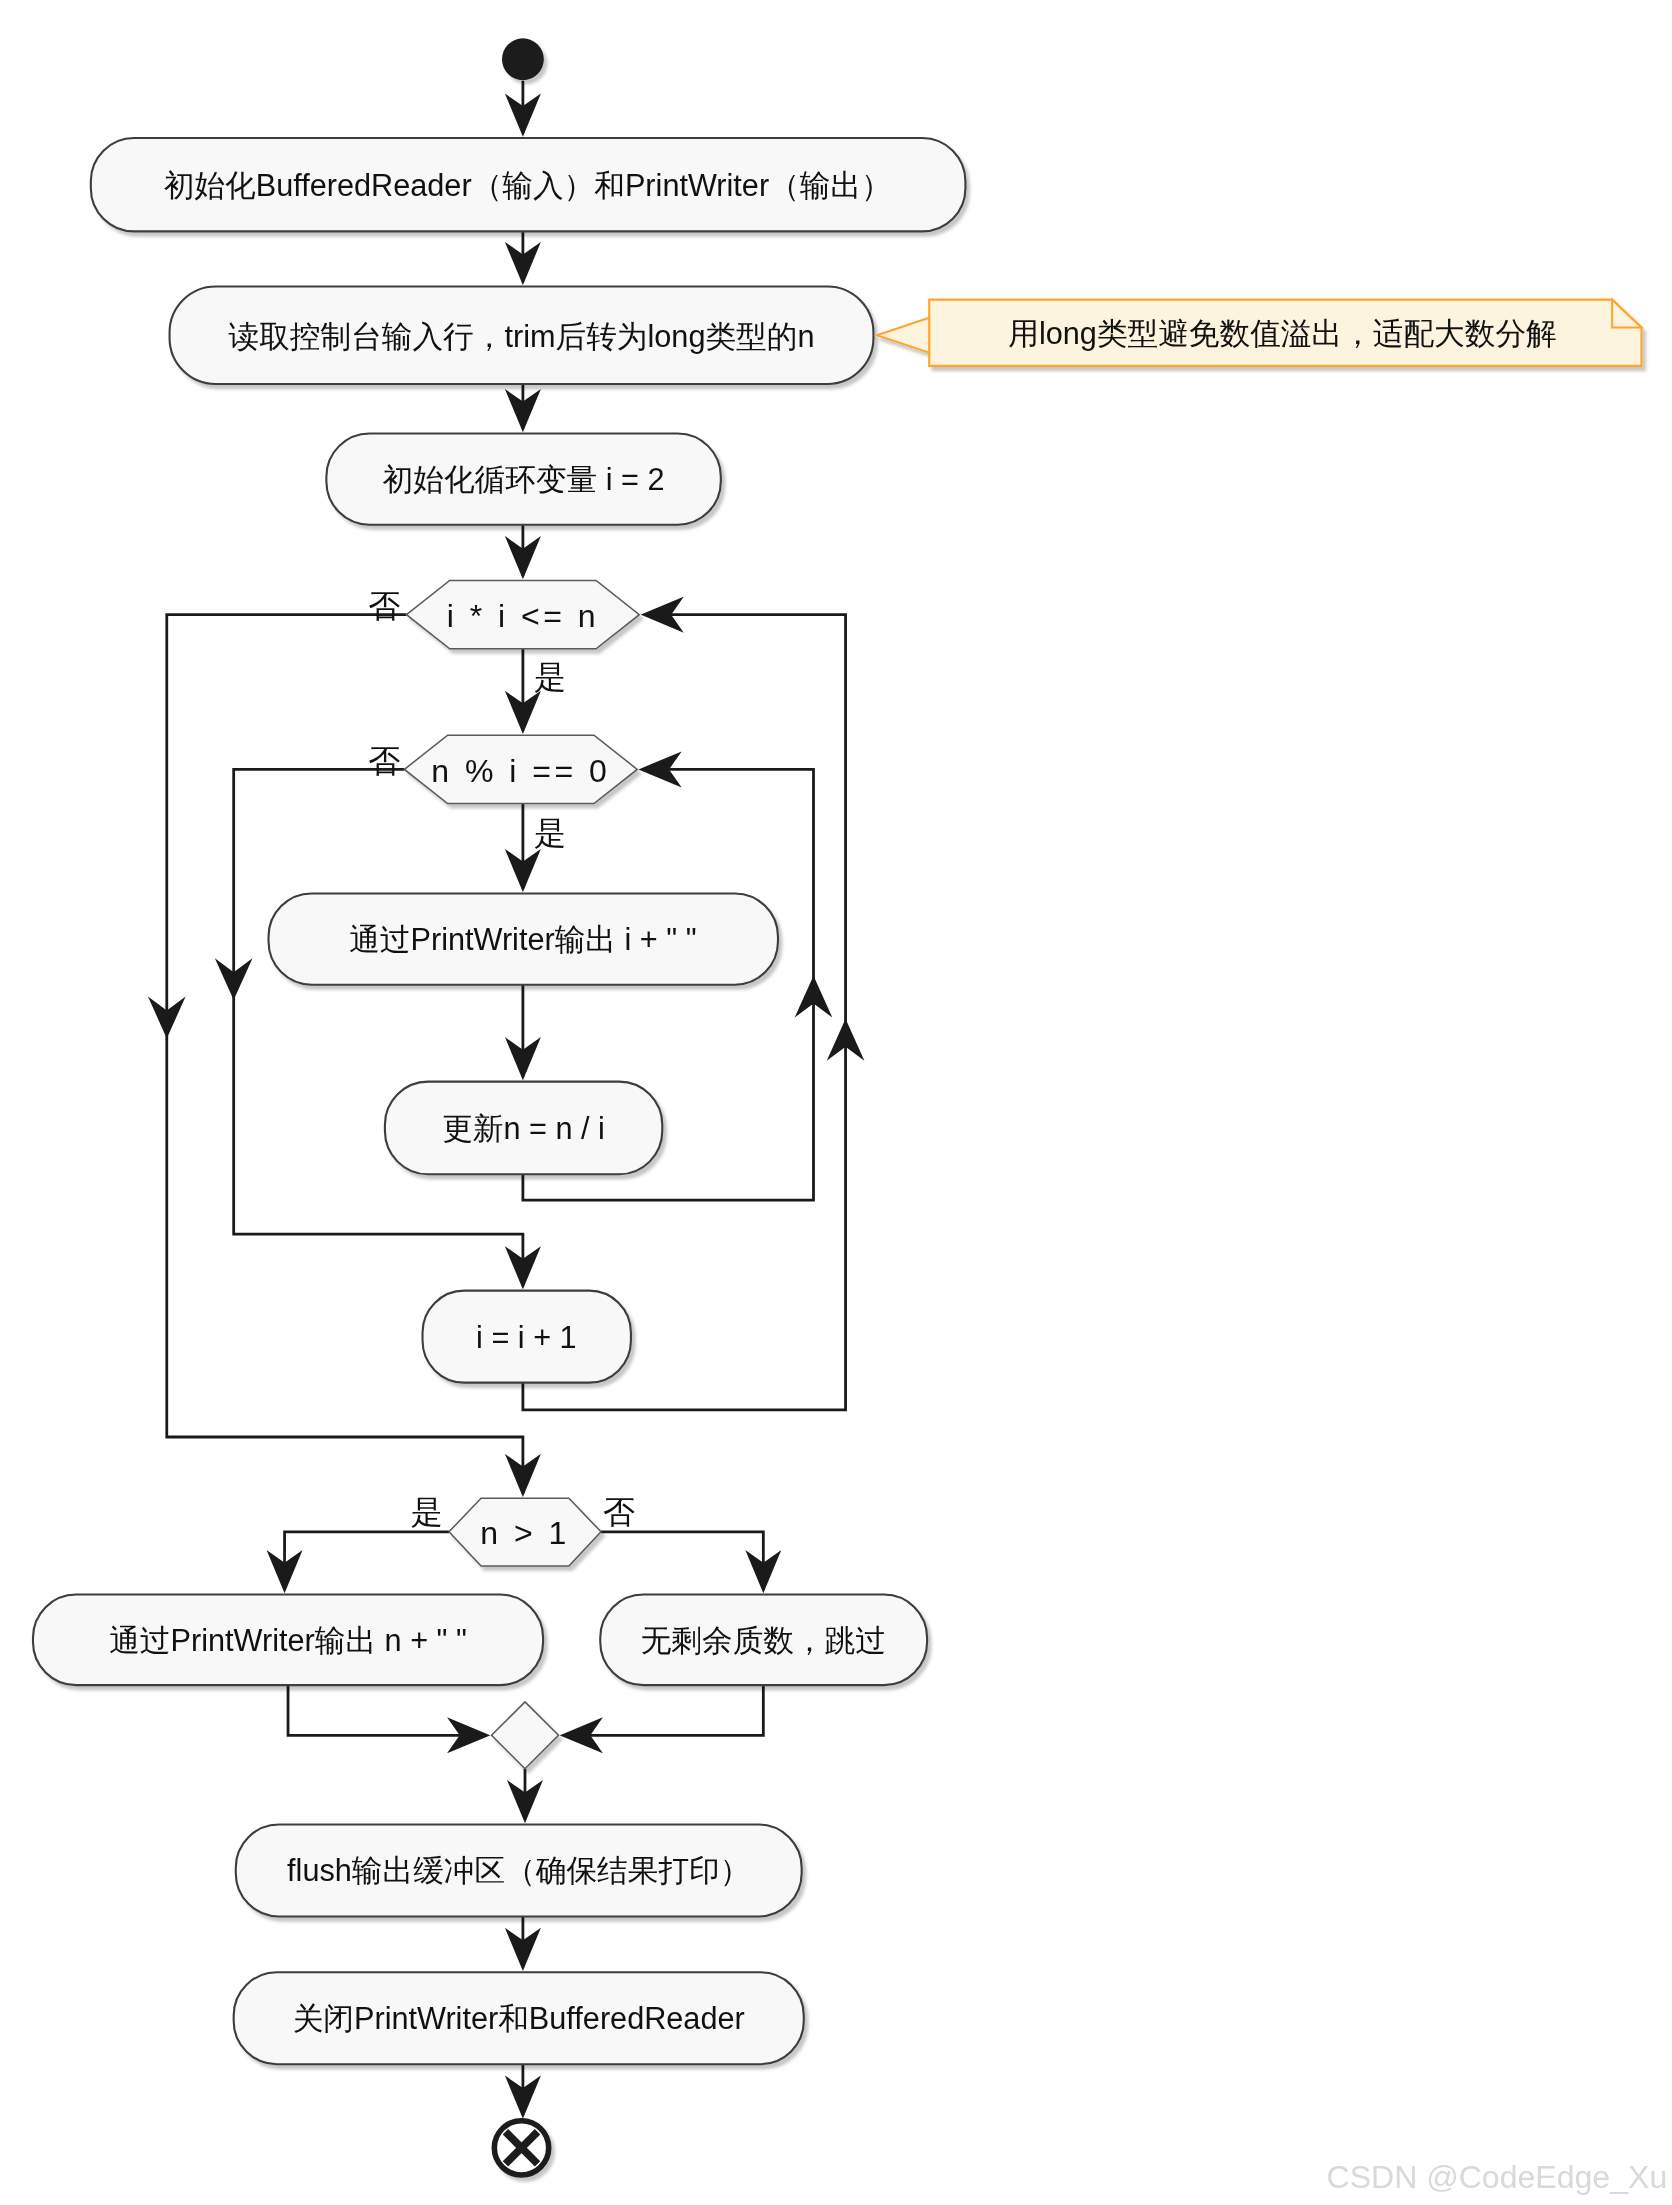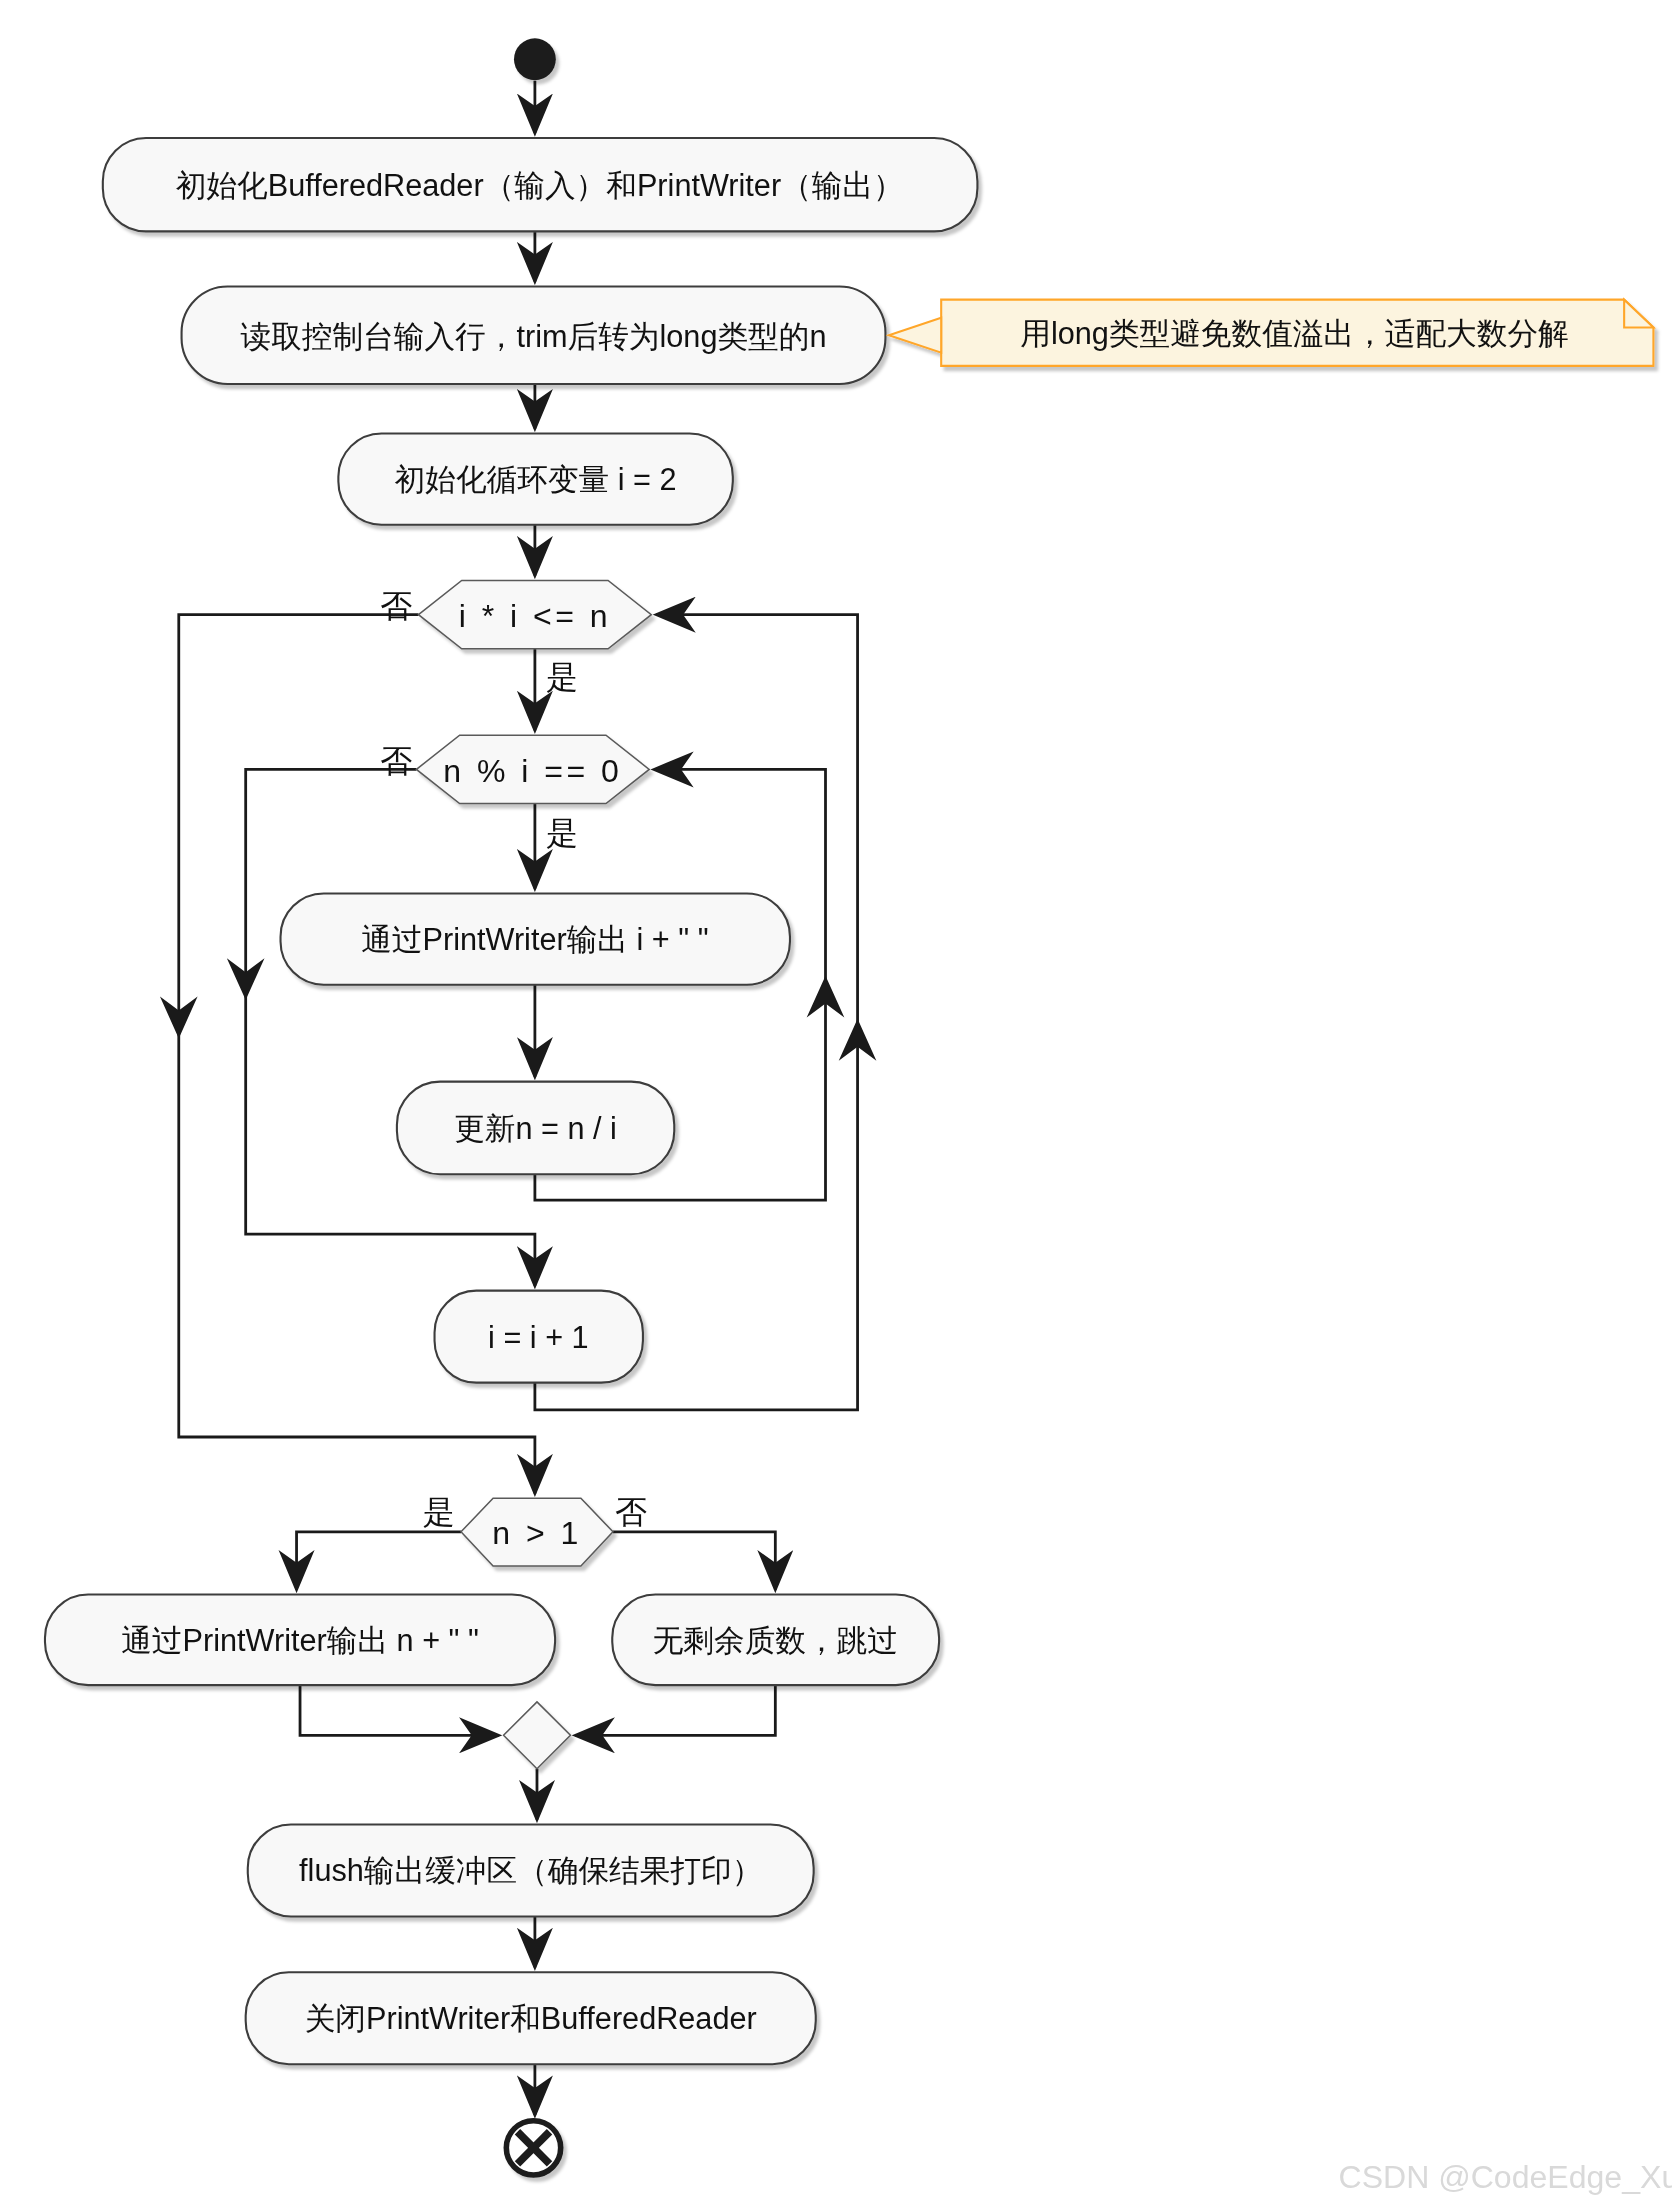--- a/index.html
+++ b/index.html
@@ -6,21 +6,20 @@
     margin: 0;
     padding: 0;
     background: #ffffff;
   }
   .canvas {
     position: relative;
     width: 1509px;
     height: 2205px;
     background: #ffffff;
     font-family: "Liberation Sans", "DejaVu Sans", sans-serif;
-    padding-left: 12px;
   }
   svg { display: block; }
 
   
   .node-box {
     fill: #F8F8F8;
     stroke: #3C3C3C;
     stroke-width: 3;
   }
   .hexagon {

